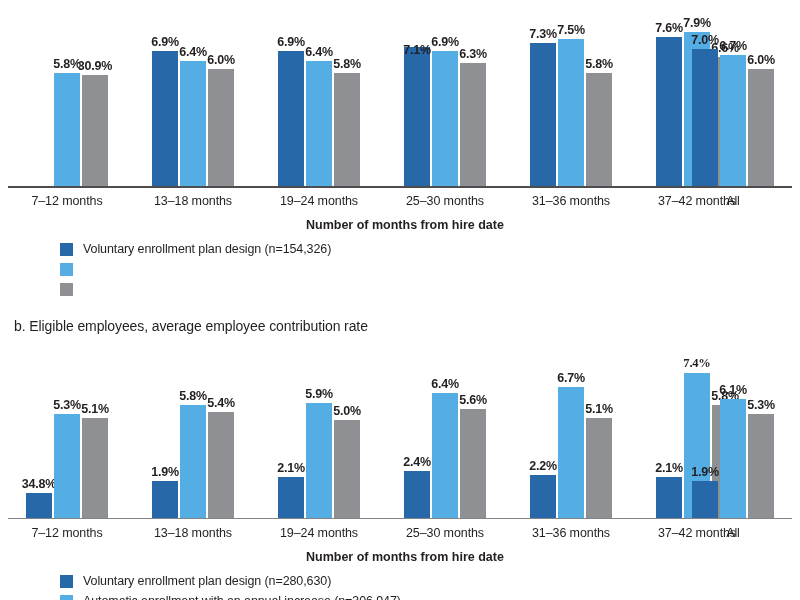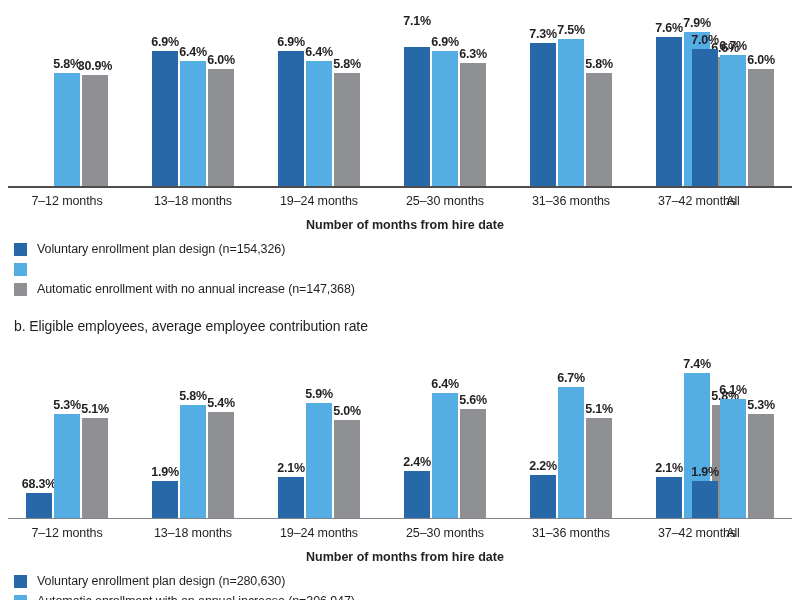--- a/index.html
+++ b/index.html
@@ -88,20 +88,21 @@
 
   .legend {
     position: absolute;
     left: 14px;
   }
   .legend-row {
     display: flex;
     align-items: center;
     height: 18px;
     margin-bottom: 2px;
+    margin-left: 46px;
   }
   .swatch {
     width: 13px;
     height: 13px;
     margin-right: 10px;
     flex: 0 0 auto;
   }
   .swatch.s0 { background: #2668a8; }
   .swatch.s1 { background: #54ade3; }
   .swatch.s2 { background: #8e9094; }
@@ -153,21 +154,21 @@
       <div class="bar-slot" style="left: 306px; height: 145.156px;">
         <div class="bar s1" title="6.4%" style="height: 125.156px;"></div>
         <div class="bar-label" style="bottom: 127.156px;">6.4%</div>
       </div>
       <div class="bar-slot" style="left: 334px; height: 133.422px;">
         <div class="bar s2" title="5.8%" style="height: 113.422px;"></div>
         <div class="bar-label" style="bottom: 115.422px;">5.8%</div>
       </div>
       <div class="bar-slot" style="left: 404px; height: 158.844px;">
         <div class="bar s0" title="7.1%" style="height: 138.844px;"></div>
-        <div class="bar-label" style="bottom: 158px;">7.1%</div>
+        <div class="bar-label" style="bottom: 129px;">7.1%</div>
       </div>
       <div class="bar-slot" style="left: 432px; height: 154.933px;">
         <div class="bar s1" title="6.9%" style="height: 134.933px;"></div>
         <div class="bar-label" style="bottom: 136.933px;">6.9%</div>
       </div>
       <div class="bar-slot" style="left: 460px; height: 143.2px;">
         <div class="bar s2" title="6.3%" style="height: 123.2px;"></div>
         <div class="bar-label" style="bottom: 125.2px;">6.3%</div>
       </div>
       <div class="bar-slot" style="left: 530px; height: 162.756px;">
@@ -221,31 +222,30 @@
   <div class="legend" id="legend-a" style="top: 240px;">
       <div class="legend-row">
         <span class="swatch s0"></span>
         <span class="legend-text">Voluntary enrollment plan design (n=154,326)</span>
       </div>
       <div class="legend-row">
         <span class="swatch s1"></span>
       </div>
       <div class="legend-row">
         <span class="swatch s2"></span>
-        <span class="legend-text">Automatic enrollment with no annual increase  (n=147,368)</span>
       </div>
     </div>
 </div>
 
 <div class="panel" id="panel-b">
   <div class="section-title" id="title-b" style="top: 8px; text-align: center;">b. Eligible employees, average employee contribution rate</div>
   <div class="plot" id="plot-b">
       <div class="bar-slot" style="left: 26px; height: 45.4222px;">
         <div class="bar s0" title="1.3%" style="height: 25.4222px;"></div>
-        <div class="bar-label" style="bottom: 27.4222px;">68.3%</div>
+        <div class="bar-label" style="bottom: 27.4222px;">34.8%</div>
       </div>
       <div class="bar-slot" style="left: 54px; height: 123.644px;">
         <div class="bar s1" title="5.3%" style="height: 103.644px;"></div>
         <div class="bar-label" style="bottom: 105.644px;">5.3%</div>
       </div>
       <div class="bar-slot" style="left: 82px; height: 119.733px;">
         <div class="bar s2" title="5.1%" style="height: 99.7333px;"></div>
         <div class="bar-label" style="bottom: 101.733px;">5.1%</div>
       </div>
       <div class="bar-slot" style="left: 152px; height: 57.1556px;">
@@ -293,21 +293,21 @@
         <div class="bar-label" style="bottom: 133.022px;">6.7%</div>
       </div>
       <div class="bar-slot" style="left: 586px; height: 119.733px;">
         <div class="bar s2" title="5.1%" style="height: 99.7333px;"></div>
         <div class="bar-label" style="bottom: 101.733px;">5.1%</div>
       </div>
       <div class="bar-slot" style="left: 656px; height: 61.0667px;">
         <div class="bar s0" title="2.1%" style="height: 41.0667px;"></div>
         <div class="bar-label" style="bottom: 43.0667px;">2.1%</div>
       </div>
-      <div class="bar-slot" style="left: 684px; height: 164.711px;">
+      <div class="bar-slot" style="left: 684px; height: 164.711px; font-family: Liberation Serif, serif;">
         <div class="bar s1" title="7.4%" style="height: 144.711px;"></div>
         <div class="bar-label" style="bottom: 146.711px;">7.4%</div>
       </div>
       <div class="bar-slot" style="left: 712px; height: 133.422px;">
         <div class="bar s2" title="5.8%" style="height: 113.422px;"></div>
         <div class="bar-label" style="bottom: 115.422px;">5.8%</div>
       </div>
       <div class="bar-slot" style="left: 692px; height: 57.1556px;">
         <div class="bar s0" title="1.9%" style="height: 37.1556px;"></div>
         <div class="bar-label" style="bottom: 39.1556px;">1.9%</div>

